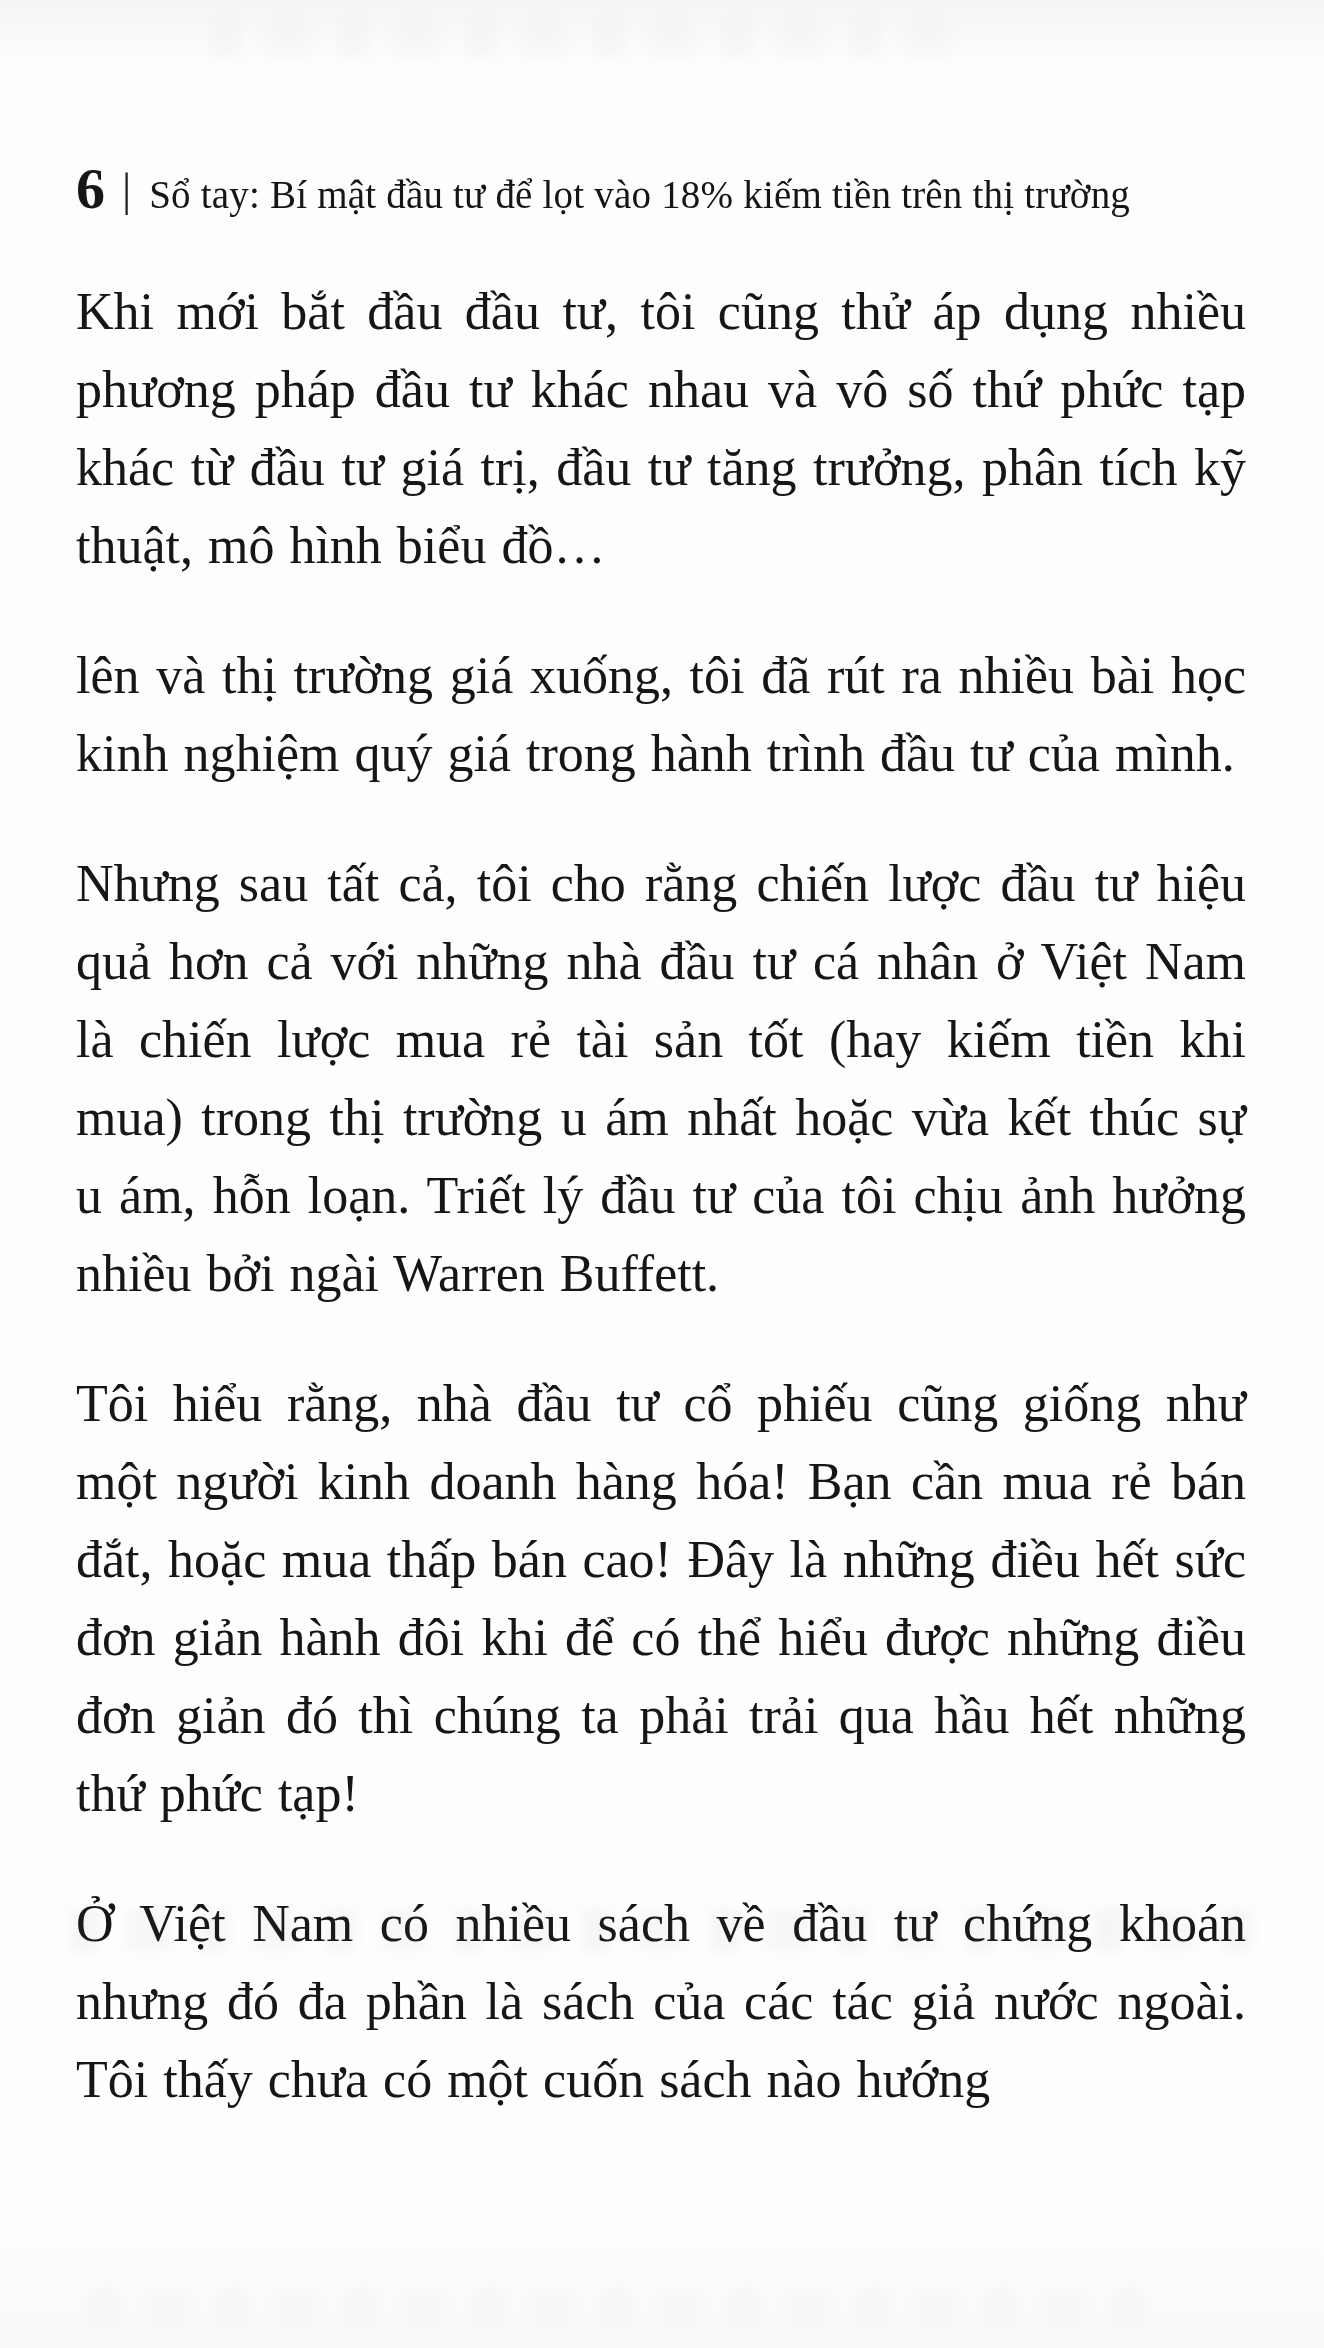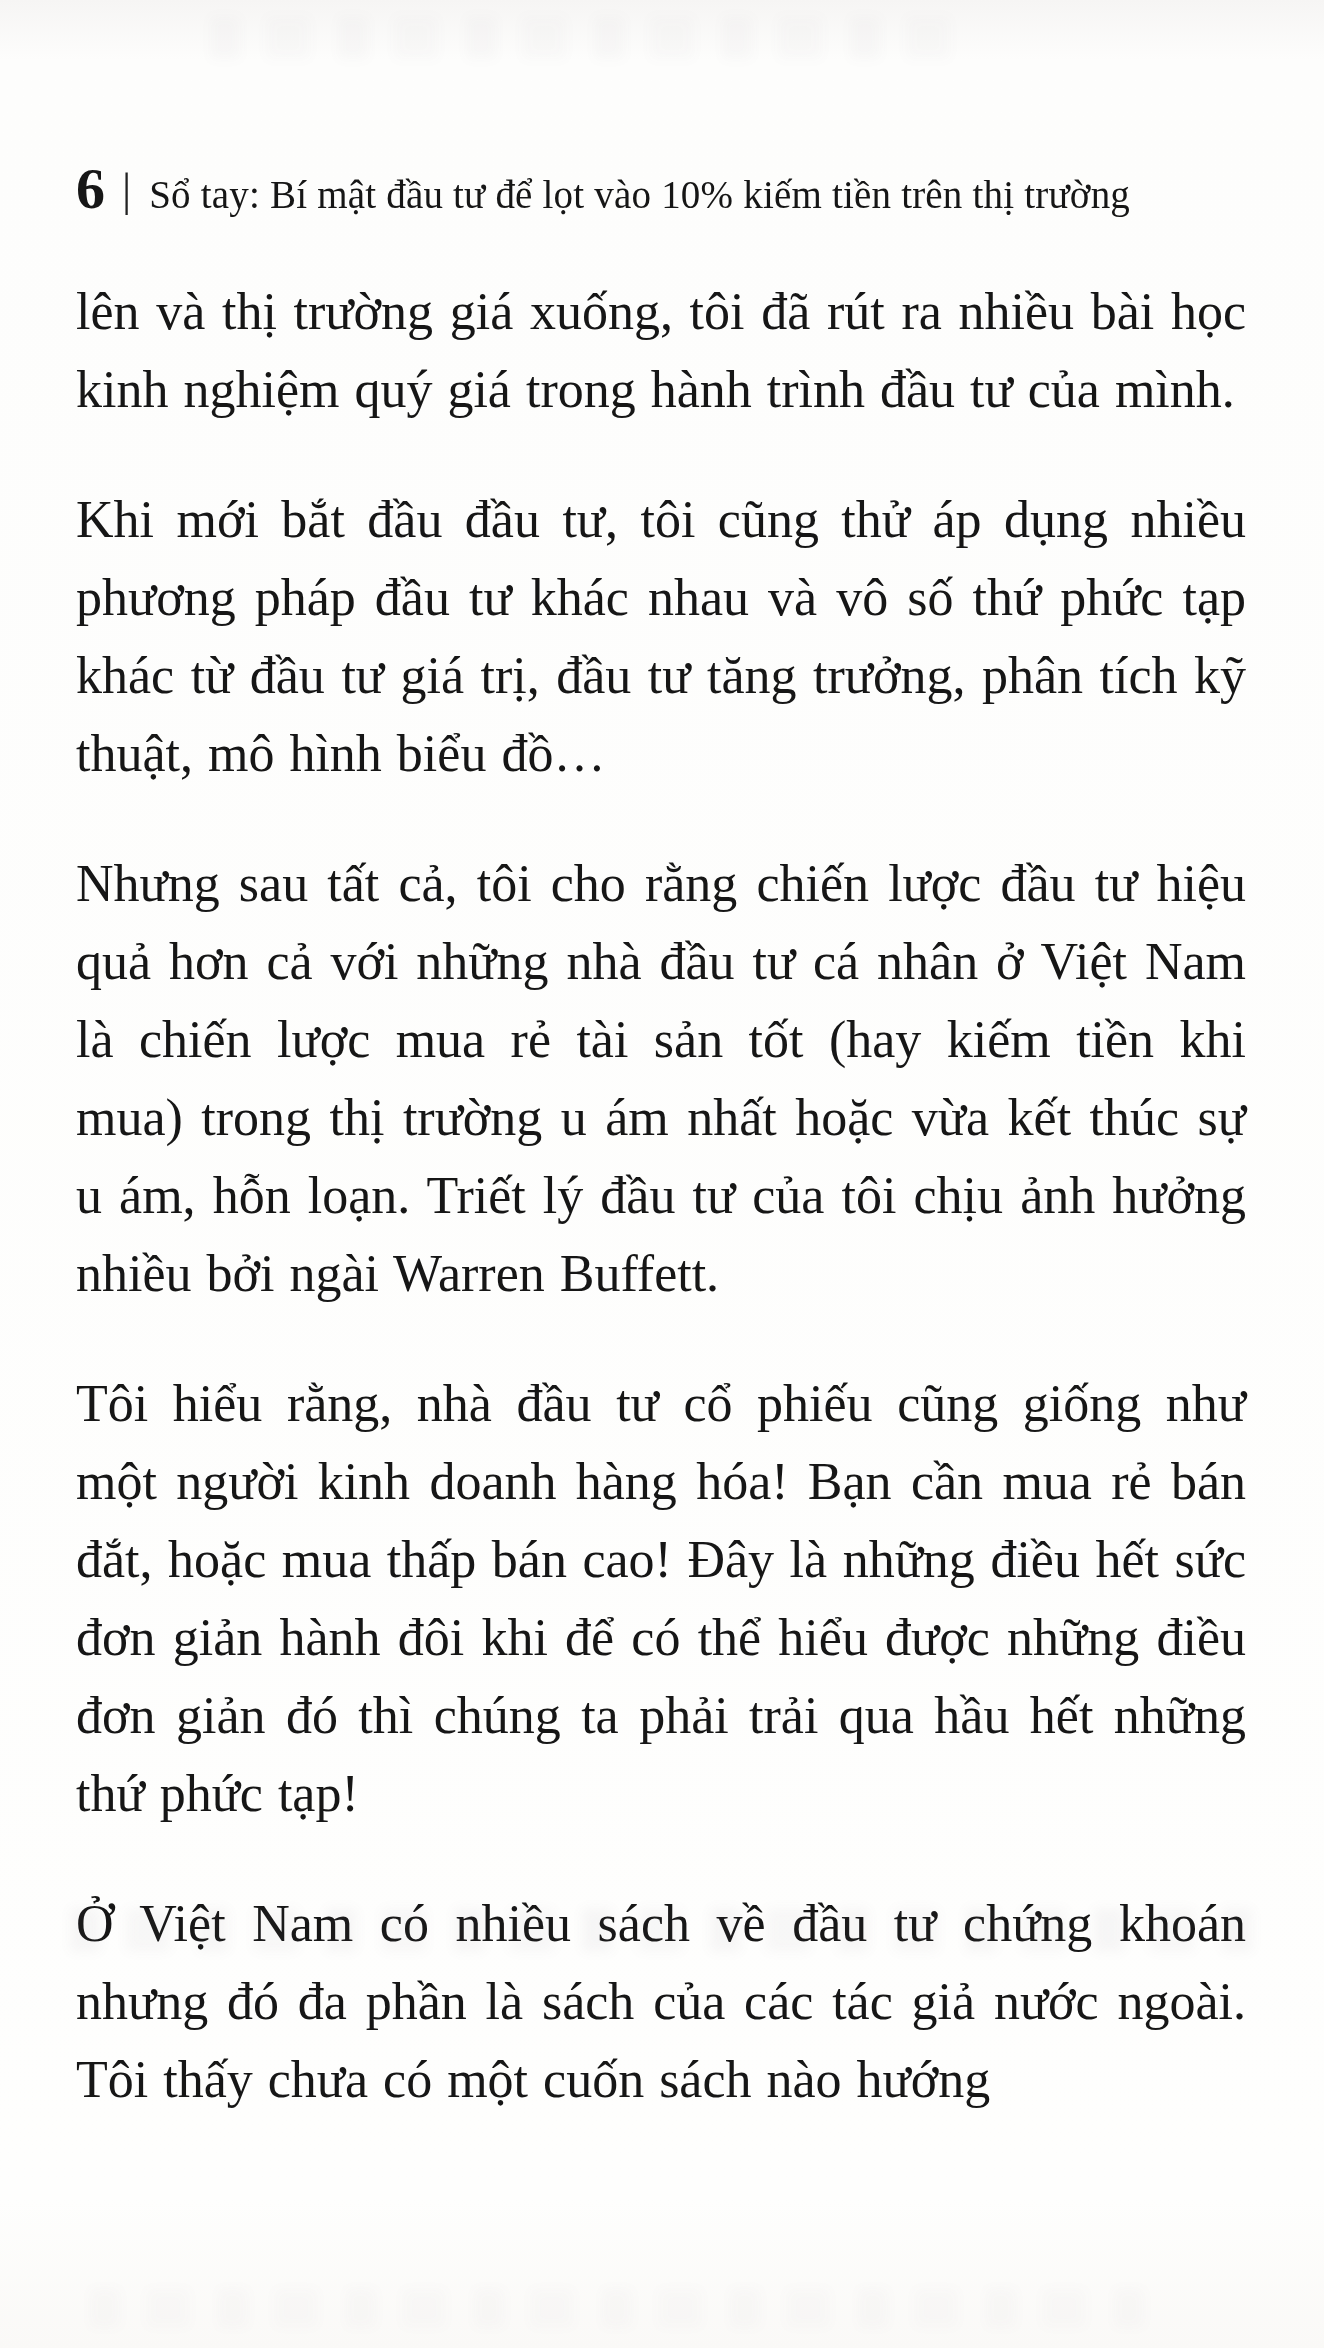--- a/index.html
+++ b/index.html
@@ -79,24 +79,24 @@
 
 <div class="page">
 
   <div class="ghost ghost-top"></div>
   <div class="ghost ghost-mid"></div>
   <div class="ghost ghost-bottom"></div>
 
   <div class="header">
     <span class="page-number">6</span>
     <span class="header-divider">|</span>
-    <span class="running-title">Sổ tay: Bí mật đầu tư để lọt vào 10% kiếm tiền trên thị trường</span>
+    <span class="running-title">Sổ tay: Bí mật đầu tư để lọt vào 18% kiếm tiền trên thị trường</span>
   </div>
 
   <div class="body-text">
+    <p>Khi mới bắt đầu đầu tư, tôi cũng thử áp dụng nhiều phương pháp đầu tư khác nhau và vô số thứ phức tạp khác từ đầu tư giá trị, đầu tư tăng trưởng, phân tích kỹ thuật, mô hình biểu đồ…</p>
     <p>lên và thị trường giá xuống, tôi đã rút ra nhiều bài học kinh nghiệm quý giá trong hành trình đầu tư của mình.</p>
-    <p>Khi mới bắt đầu đầu tư, tôi cũng thử áp dụng nhiều phương pháp đầu tư khác nhau và vô số thứ phức tạp khác từ đầu tư giá trị, đầu tư tăng trưởng, phân tích kỹ thuật, mô hình biểu đồ…</p>
     <p>Nhưng sau tất cả, tôi cho rằng chiến lược đầu tư hiệu quả hơn cả với những nhà đầu tư cá nhân ở Việt Nam là chiến lược mua rẻ tài sản tốt (hay kiếm tiền khi mua) trong thị trường u ám nhất hoặc vừa kết thúc sự u ám, hỗn loạn. Triết lý đầu tư của tôi chịu ảnh hưởng nhiều bởi ngài Warren Buffett.</p>
     <p>Tôi hiểu rằng, nhà đầu tư cổ phiếu cũng giống như một người kinh doanh hàng hóa! Bạn cần mua rẻ bán đắt, hoặc mua thấp bán cao! Đây là những điều hết sức đơn giản hành đôi khi để có thể hiểu được những điều đơn giản đó thì chúng ta phải trải qua hầu hết những thứ phức tạp!</p>
     <p>Ở Việt Nam có nhiều sách về đầu tư chứng khoán nhưng đó đa phần là sách của các tác giả nước ngoài. Tôi thấy chưa có một cuốn sách nào hướng</p>
   </div>
 
 </div>
 
 </body></html>

